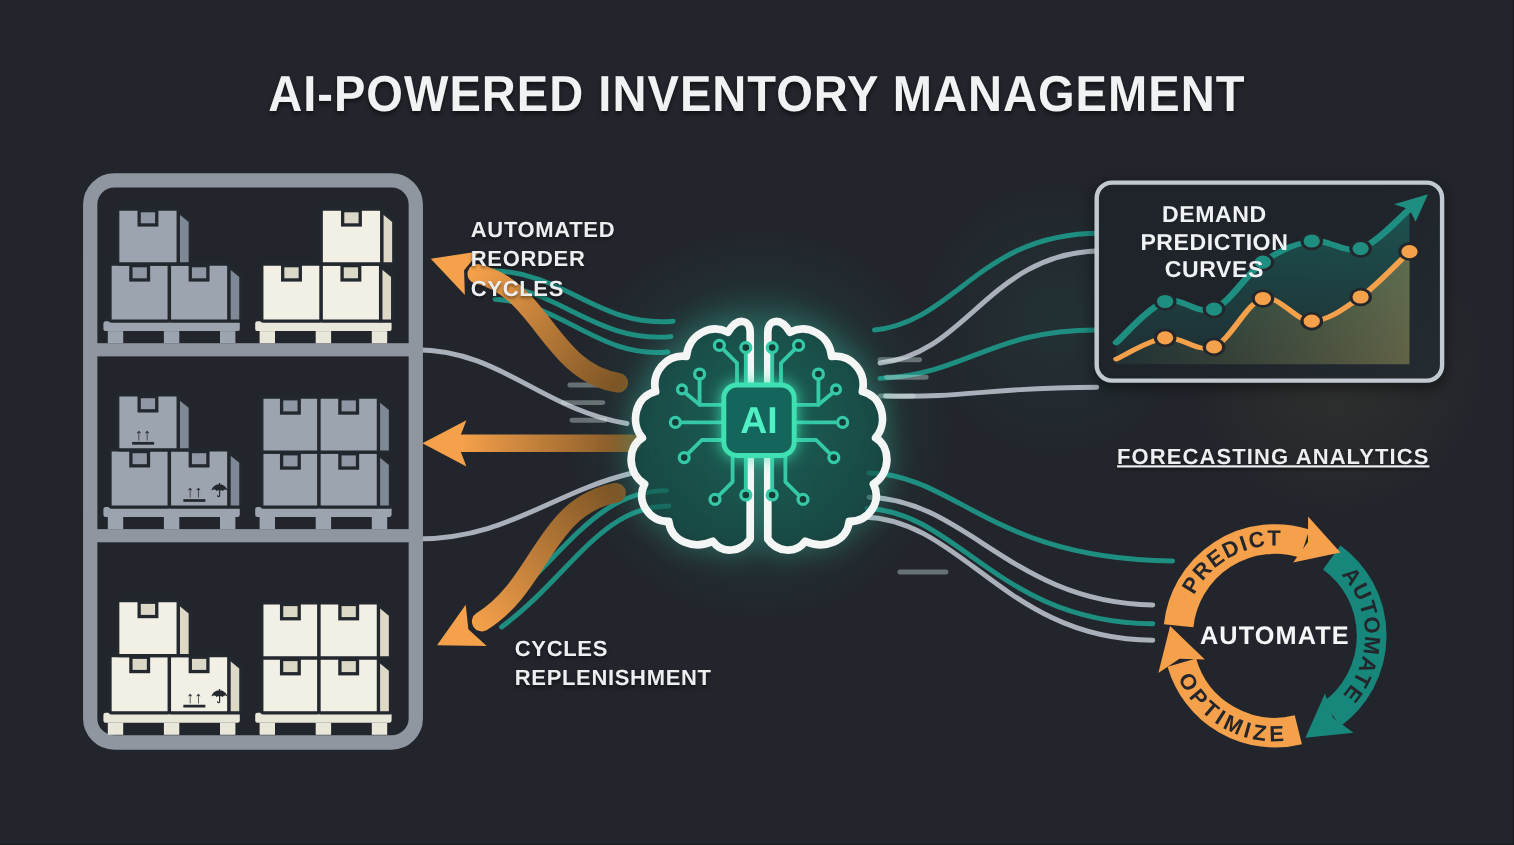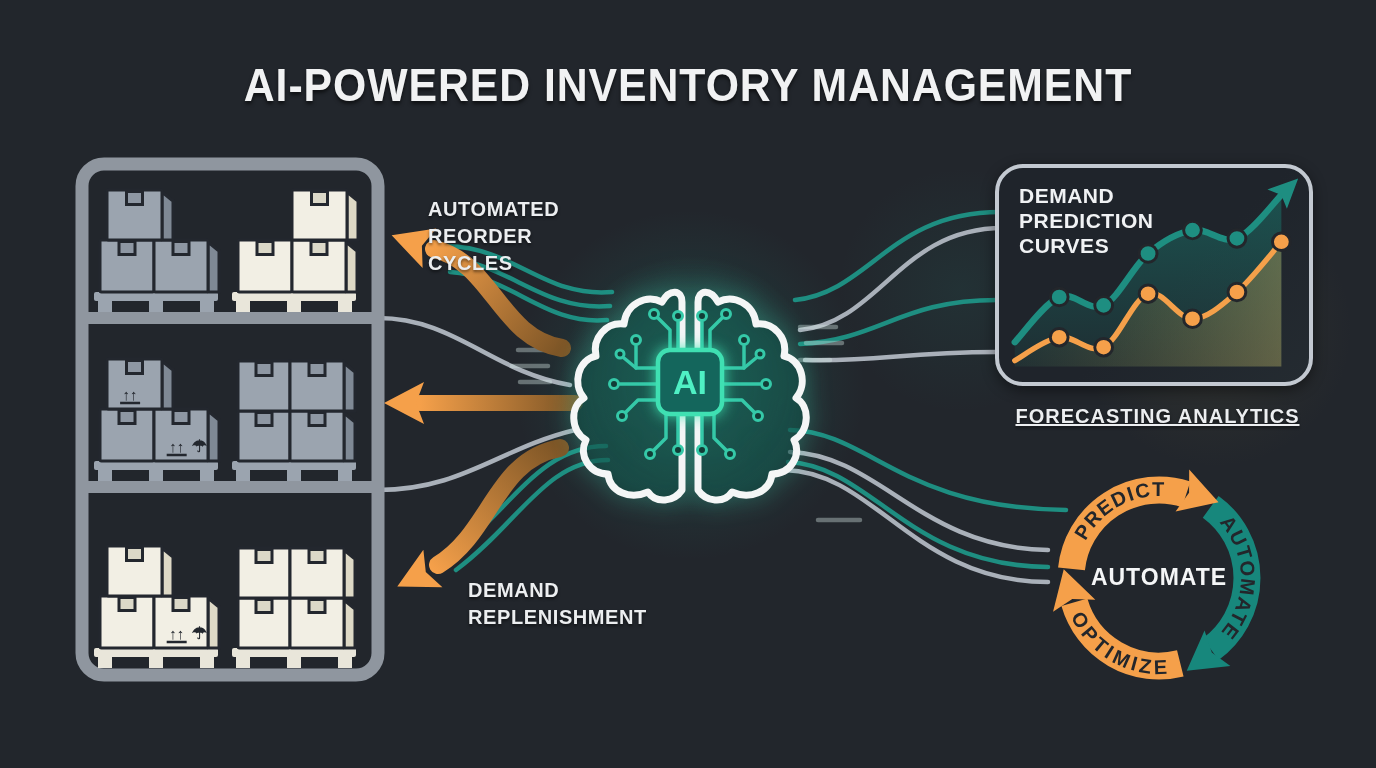--- a/index.html
+++ b/index.html
@@ -22,24 +22,25 @@
   .side-label{
     color:#eceef0;font-size:20px;font-weight:700;letter-spacing:.6px;line-height:1.35;
     text-shadow:0 2px 3px rgba(0,0,0,.5);
   }
   .caption{
     color:#eceef0;font-size:20px;font-weight:700;letter-spacing:1px;text-align:center;
     text-shadow:0 2px 3px rgba(0,0,0,.5);
     text-decoration:underline;
   }
   .chart-panel{
-    left:995px;top:164px;width:318px;height:222px;box-sizing:border-box;
-    border:4px solid #c3c9d1;border-radius:28px;
+    left:995px;top:164px;width:318px;height:184px;box-sizing:border-box;
+    border:4px solid #c3c9d1;border-radius:16px;
     background:linear-gradient(135deg,#1f242b 55%, #242b31);
     box-shadow:0 4px 14px rgba(0,0,0,.45);
+    text-align:center;
   }
   .chart-title{
     position:absolute;left:20px;top:16px;width:170px;z-index:3;
     color:#f0f2f4;font-size:21px;font-weight:700;line-height:1.18;letter-spacing:.5px;
   }
   .chart-svg{position:absolute;left:0;top:0;width:100%;height:100%;border-radius:12px;}
   .brain-svg{filter:drop-shadow(0 0 12px rgba(70,235,195,.35));}
   .chip-glow{filter:drop-shadow(0 0 7px rgba(64,230,180,.85));}
   .gray-line{stroke:#a9b0b9;stroke-width:4.5;fill:none;stroke-linecap:round;}
   .teal-line{stroke:var(--teal,#1e8e81);stroke-width:4.5;fill:none;stroke-linecap:round;}
@@ -253,21 +254,21 @@
       <use href="#circ-left" transform="translate(264,0) scale(-1,1)"></use>
     </g>
 
     <g class="chip-glow">
       <rect x="100" y="104" width="64" height="64" rx="12" fill="#14665c" stroke="#3fe0b2" stroke-width="4.5"></rect>
       <text x="132" y="148" text-anchor="middle" font-size="34" font-weight="700" fill="#4ff0c4">AI</text>
     </g>
   </svg>
 
   <div class="abs side-label" style="left:428px;top:196px;width:190px;">AUTOMATED REORDER CYCLES</div>
-  <div class="abs side-label" style="left:468px;top:577px;width:200px;">DEMAND REPLENISHMENT</div>
+  <div class="abs side-label" style="left:468px;top:577px;width:200px;">CYCLES REPLENISHMENT</div>
 
   <div class="abs chart-panel">
     <svg id="chart" class="chart-svg" viewBox="0 0 314 220" preserveAspectRatio="none">
       <defs>
         <linearGradient id="areaTeal" x1="0" y1="0" x2="0" y2="1">
           <stop offset="0" stop-color="rgba(25,118,108,.55)"></stop>
           <stop offset="1" stop-color="rgba(25,118,108,.12)"></stop>
         </linearGradient>
         <linearGradient id="areaOlive" x1="0" y1="0" x2="1" y2="0">
           <stop offset="0" stop-color="rgba(125,115,60,.04)"></stop>

